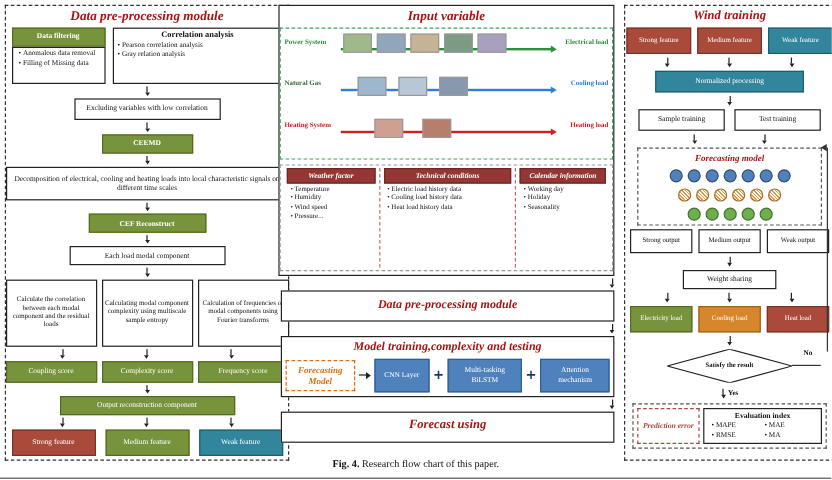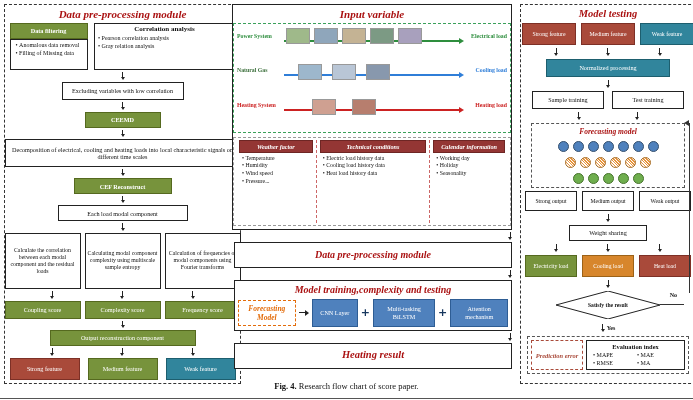--- a/index.html
+++ b/index.html
@@ -253,26 +253,26 @@
       <span class="plus">+</span>
       <div class="box blue" style="width:52px;height:24px">Attention mechanism</div>
     </div>
   </div>
 
   <div class="arr">
       <span class="st"></span>
       <span class="hd"></span>
     </div>
   <div class="stagebox" style="height:18px">
-    <span class="ptitle" style="font-size:10.5px">Heating result</span>
+    <span class="ptitle" style="font-size:10.5px">Forecast using</span>
   </div>
 </div>
 
 <div class="panel" id="right-panel">
-  <div class="ptitle" style="font-size:10.5px">Model testing</div>
+  <div class="ptitle" style="font-size:10.5px">Wind training</div>
 
   <div class="row" style="gap:5px">
     <div class="box brick" style="width:48px;height:18px;font-size:5.8px">Strong feature</div>
     <div class="box brick" style="width:48px;height:18px;font-size:5.8px">Medium feature</div>
     <div class="box teal" style="width:48px;height:18px;font-size:5.8px">Weak feature</div>
   </div>
   <div class="arr3">
     <div class="arr">
         <span class="st"></span>
         <span class="hd"></span>
@@ -395,15 +395,15 @@
         <li>MA</li>
       </ul>
     </div>
   </div>
 
   <div id="no-v"></div>
   <div id="no-head"></div>
 </div>
 
 <div id="caption">
-  <span style="font-weight:bold">Fig. 4.</span><span> Research flow chart of score paper.</span>
+  <span style="font-weight:bold">Fig. 4.</span><span> Research flow chart of this paper.</span>
 </div>
 <div id="bottom-rule"></div>
 
 </body></html>

